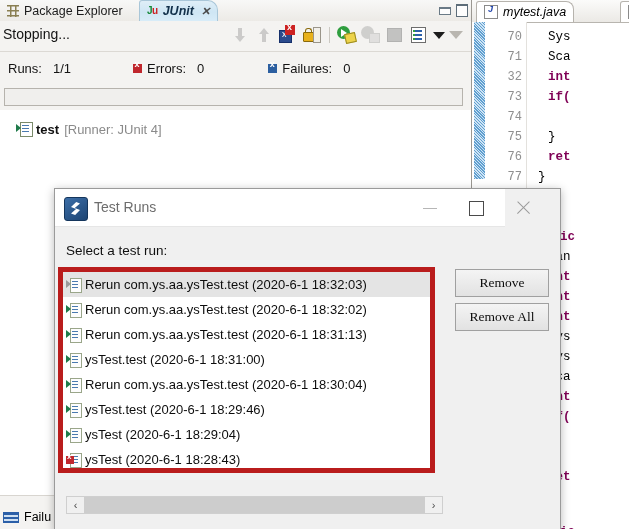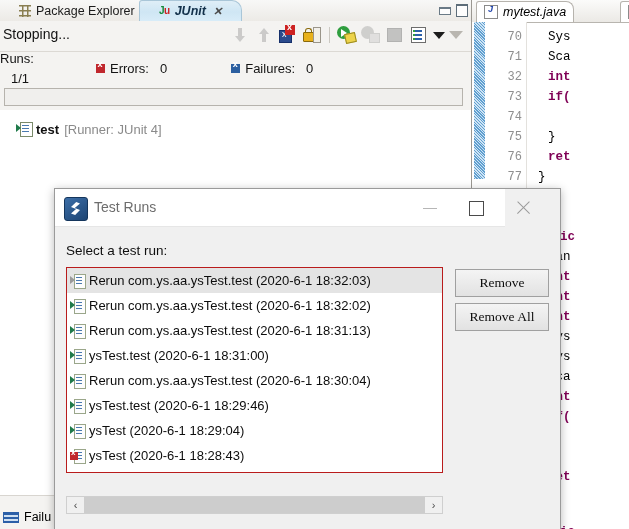--- a/index.html
+++ b/index.html
@@ -14,21 +14,21 @@
     position:absolute;left:0;top:0;width:471px;height:529px;
     background:#f4f3f1;overflow:hidden;
   }
   .tabstrip{
     position:absolute;left:0;top:0;width:471px;height:21px;
     background:linear-gradient(to bottom,#f8f8f7 0%,#eceae6 100%);
     border-bottom:1px solid #b8b5af;
   }
   .tab{
     position:absolute;top:0;height:21px;display:flex;align-items:center;
-    padding:0 19px;gap:5px;font-size:12.5px;box-sizing:border-box;
+    padding:0 7px;gap:5px;font-size:12.5px;box-sizing:border-box;
   }
   .tab.inactive{left:0;color:#1b1b1b;}
   .tab.active{
     left:139px;
     background:linear-gradient(to bottom,#dfeef7 0%,#cfe6f4 55%,#d8ecf8 100%);
     border:1px solid #a9c6d8;border-bottom:none;border-radius:3px 10px 0 0;
     font-style:italic;font-weight:600;color:#12304a;
   }
   .tab .tabtext{white-space:nowrap;}
   .ico-pkg{
@@ -106,21 +106,21 @@
   .ico-hist .l{position:absolute;left:6px;width:7px;height:1.5px;background:#2b5fa8;}
   .ico-hist .d{position:absolute;left:3.5px;width:2px;height:2px;background:#2f9e3f;}
   .ico-caret{width:0;height:0;border-left:6px solid transparent;border-right:6px solid transparent;border-top:7px solid #1c1c1c;}
   .ico-vmenu{width:0;height:0;border-left:7px solid transparent;border-right:7px solid transparent;border-top:8px solid #b9b6b0;}
 
   .statsrow{
     position:absolute;left:0;top:52px;width:471px;height:32px;
     display:flex;align-items:center;background:#f4f3f1;
   }
   .stat{display:flex;align-items:center;gap:5px;font-size:13px;color:#141414;}
-  .stat.runs{flex-direction:column;}
+  .stat.runs{margin-left:8px;}
   .stat.errs{margin-left:62px;}
   .stat.fails{margin-left:64px;}
   .sq{width:9px;height:9px;position:relative;display:inline-block;}
   .sq.red{background:#c0272d;}
   .sq.blue{background:#2c5fa0;}
   .sq:after{content:"x";position:absolute;left:1.5px;top:-4px;color:#fff;font-size:9px;line-height:1;font-weight:700;}
   .statnum{margin-left:6px;}
 
   .progbar{
     position:absolute;left:4px;top:88px;width:459px;height:18px;
@@ -218,22 +218,22 @@
   .wbtn.max:after{content:"";position:absolute;left:16px;top:12px;width:13px;height:13px;border:1px solid #4a4a4a;}
   .wbtn.close:before,.wbtn.close:after{
     content:"";position:absolute;left:16px;top:18px;width:17px;height:1.3px;background:#9a9a9a;
   }
   .wbtn.close:before{transform:rotate(45deg);}
   .wbtn.close:after{transform:rotate(-45deg);}
 
   .dlg-body{position:absolute;left:0;top:38px;width:505px;height:303px;background:#f0f0f0;border-radius:28px;}
   .dlg-label{position:absolute;left:11px;top:16px;font-size:13.5px;color:#101010;}
   .listbox{
-    position:absolute;left:11px;top:40px;width:377px;height:206px;
-    background:#ffffff;border:1px solid #b91c1c;box-sizing:border-box;overflow:hidden;
+    position:absolute;left:3px;top:40px;width:377px;height:206px;
+    background:#ffffff;border:5px solid #b91c1c;box-sizing:border-box;overflow:hidden;
   }
   .lrow{
     position:relative;height:25px;display:flex;align-items:center;gap:4px;
     padding-left:3px;font-size:13px;color:#0d0d0d;white-space:nowrap;
   }
   .lrow.sel{background:#e4e4e4;}
   .ico-run{position:relative;width:15px;height:15px;flex:none;}
   .ico-run .pg{position:absolute;left:4px;top:1px;width:10px;height:13px;background:#fdfdfd;border:1px solid #9aa68a;}
   .ico-run .ln{position:absolute;left:6px;width:6px;height:1.2px;background:#4a7ab0;}
   .ico-run .tri{position:absolute;left:0;top:3px;width:0;height:0;border-left:5px solid #1f7a4a;border-top:4px solid transparent;border-bottom:4px solid transparent;}

